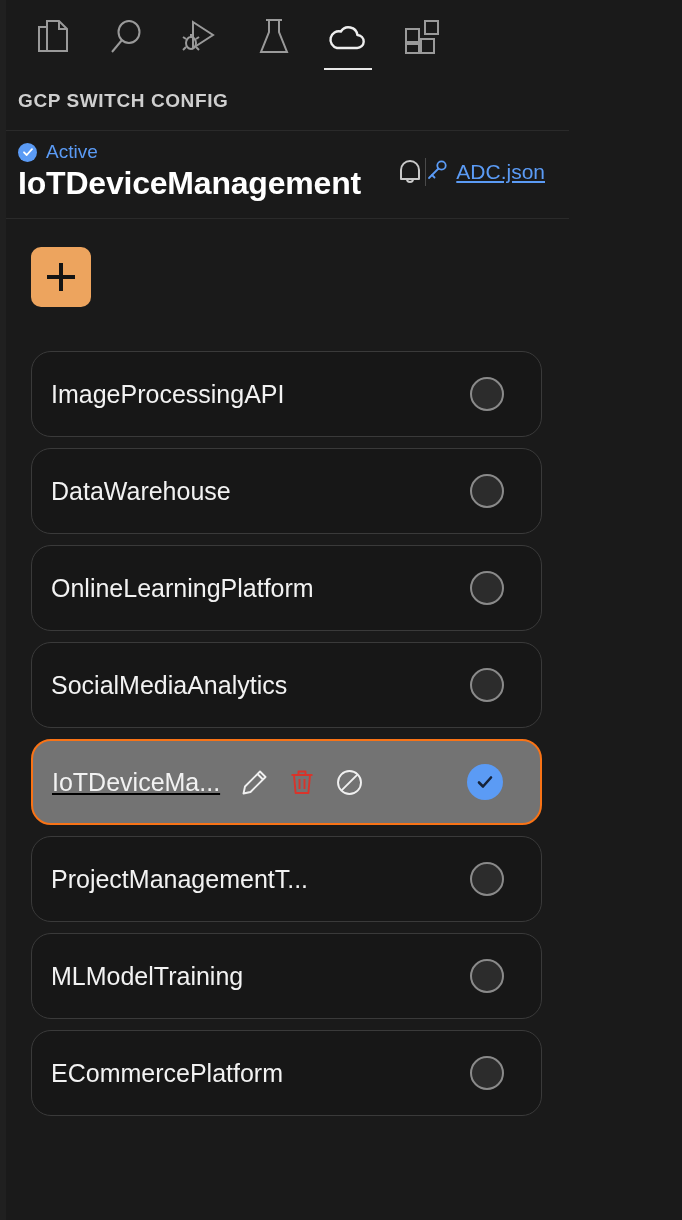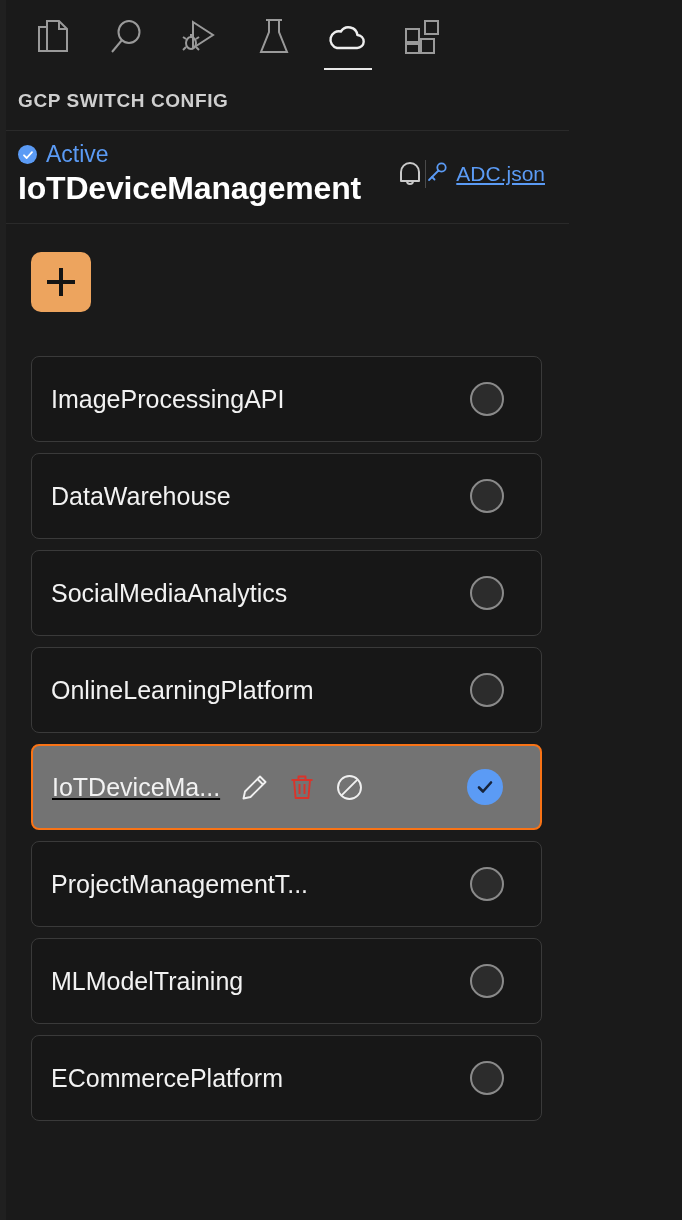--- a/index.html
+++ b/index.html
@@ -69,21 +69,21 @@
   }
   .active-left { display: flex; flex-direction: column; gap: 2px; }
   .active-badge-row { display: flex; align-items: center; gap: 9px; }
   .badge-check {
     width: 19px; height: 19px; border-radius: 50%;
     background: #5b9bf5;
     display: flex; align-items: center; justify-content: center;
   }
   .active-label {
     color: #5b9bf5;
-    font-size: 23px;
+    font-size: 19px;
   }
   .project-name {
     color: #ffffff;
     font-size: 32px;
     font-weight: bold;
     letter-spacing: -0.2px;
   }
   .active-right { display: flex; align-items: center; padding-right: 4px; }
   .bell-btn { cursor: pointer; display: flex; align-items: center; }
   .vsep { width: 1px; height: 28px; background: #4a4a4a; }
@@ -117,21 +117,21 @@
     content: ""; position: absolute; background: #141414;
   }
   .add-plus::before { left: 0; top: 12px; width: 28px; height: 3.5px; }
   .add-plus::after  { top: 0; left: 12px; height: 28px; width: 3.5px; }
 
   .list { display: flex; flex-direction: column; gap: 11px; }
   .row {
     position: relative;
     height: 86px;
     border: 1px solid #3a3a3a;
-    border-radius: 8px;
+    border-radius: 20px;
     background: #171717;
     display: flex; align-items: center;
     padding: 0 37px 0 19px;
     cursor: pointer;
   }
   .row.selected {
     border: 2px solid #f97316;
     background: #737373;
     text-decoration: underline;
   }
@@ -281,26 +281,26 @@
           <span class="row-label">ImageProcessingAPI</span>
           <span class="row-spacer"></span>
           <span class="radio"></span>
         </div>
         <div class="row">
           <span class="row-label">DataWarehouse</span>
           <span class="row-spacer"></span>
           <span class="radio"></span>
         </div>
         <div class="row">
+          <span class="row-label">OnlineLearningPlatform</span>
+          <span class="row-spacer"></span>
+          <span class="radio"></span>
+        </div>
+        <div class="row">
           <span class="row-label">SocialMediaAnalytics</span>
-          <span class="row-spacer"></span>
-          <span class="radio"></span>
-        </div>
-        <div class="row">
-          <span class="row-label">OnlineLearningPlatform</span>
           <span class="row-spacer"></span>
           <span class="radio"></span>
         </div>
         <div class="row selected">
           <span class="row-label">IoTDeviceMa...</span>
           <span class="row-actions">
             <span class="act">
               <svg width="26" height="26" viewBox="0 0 26 26" fill="none" stroke="#f0f0f0" stroke-width="1.9" stroke-linejoin="round">
                 <path d="M18 2.5 l5.5 5.5 l-15 15 l-7 1.5 l1.5 -7 z"></path>
                 <line x1="15.5" y1="5" x2="21" y2="10.5"></line>

